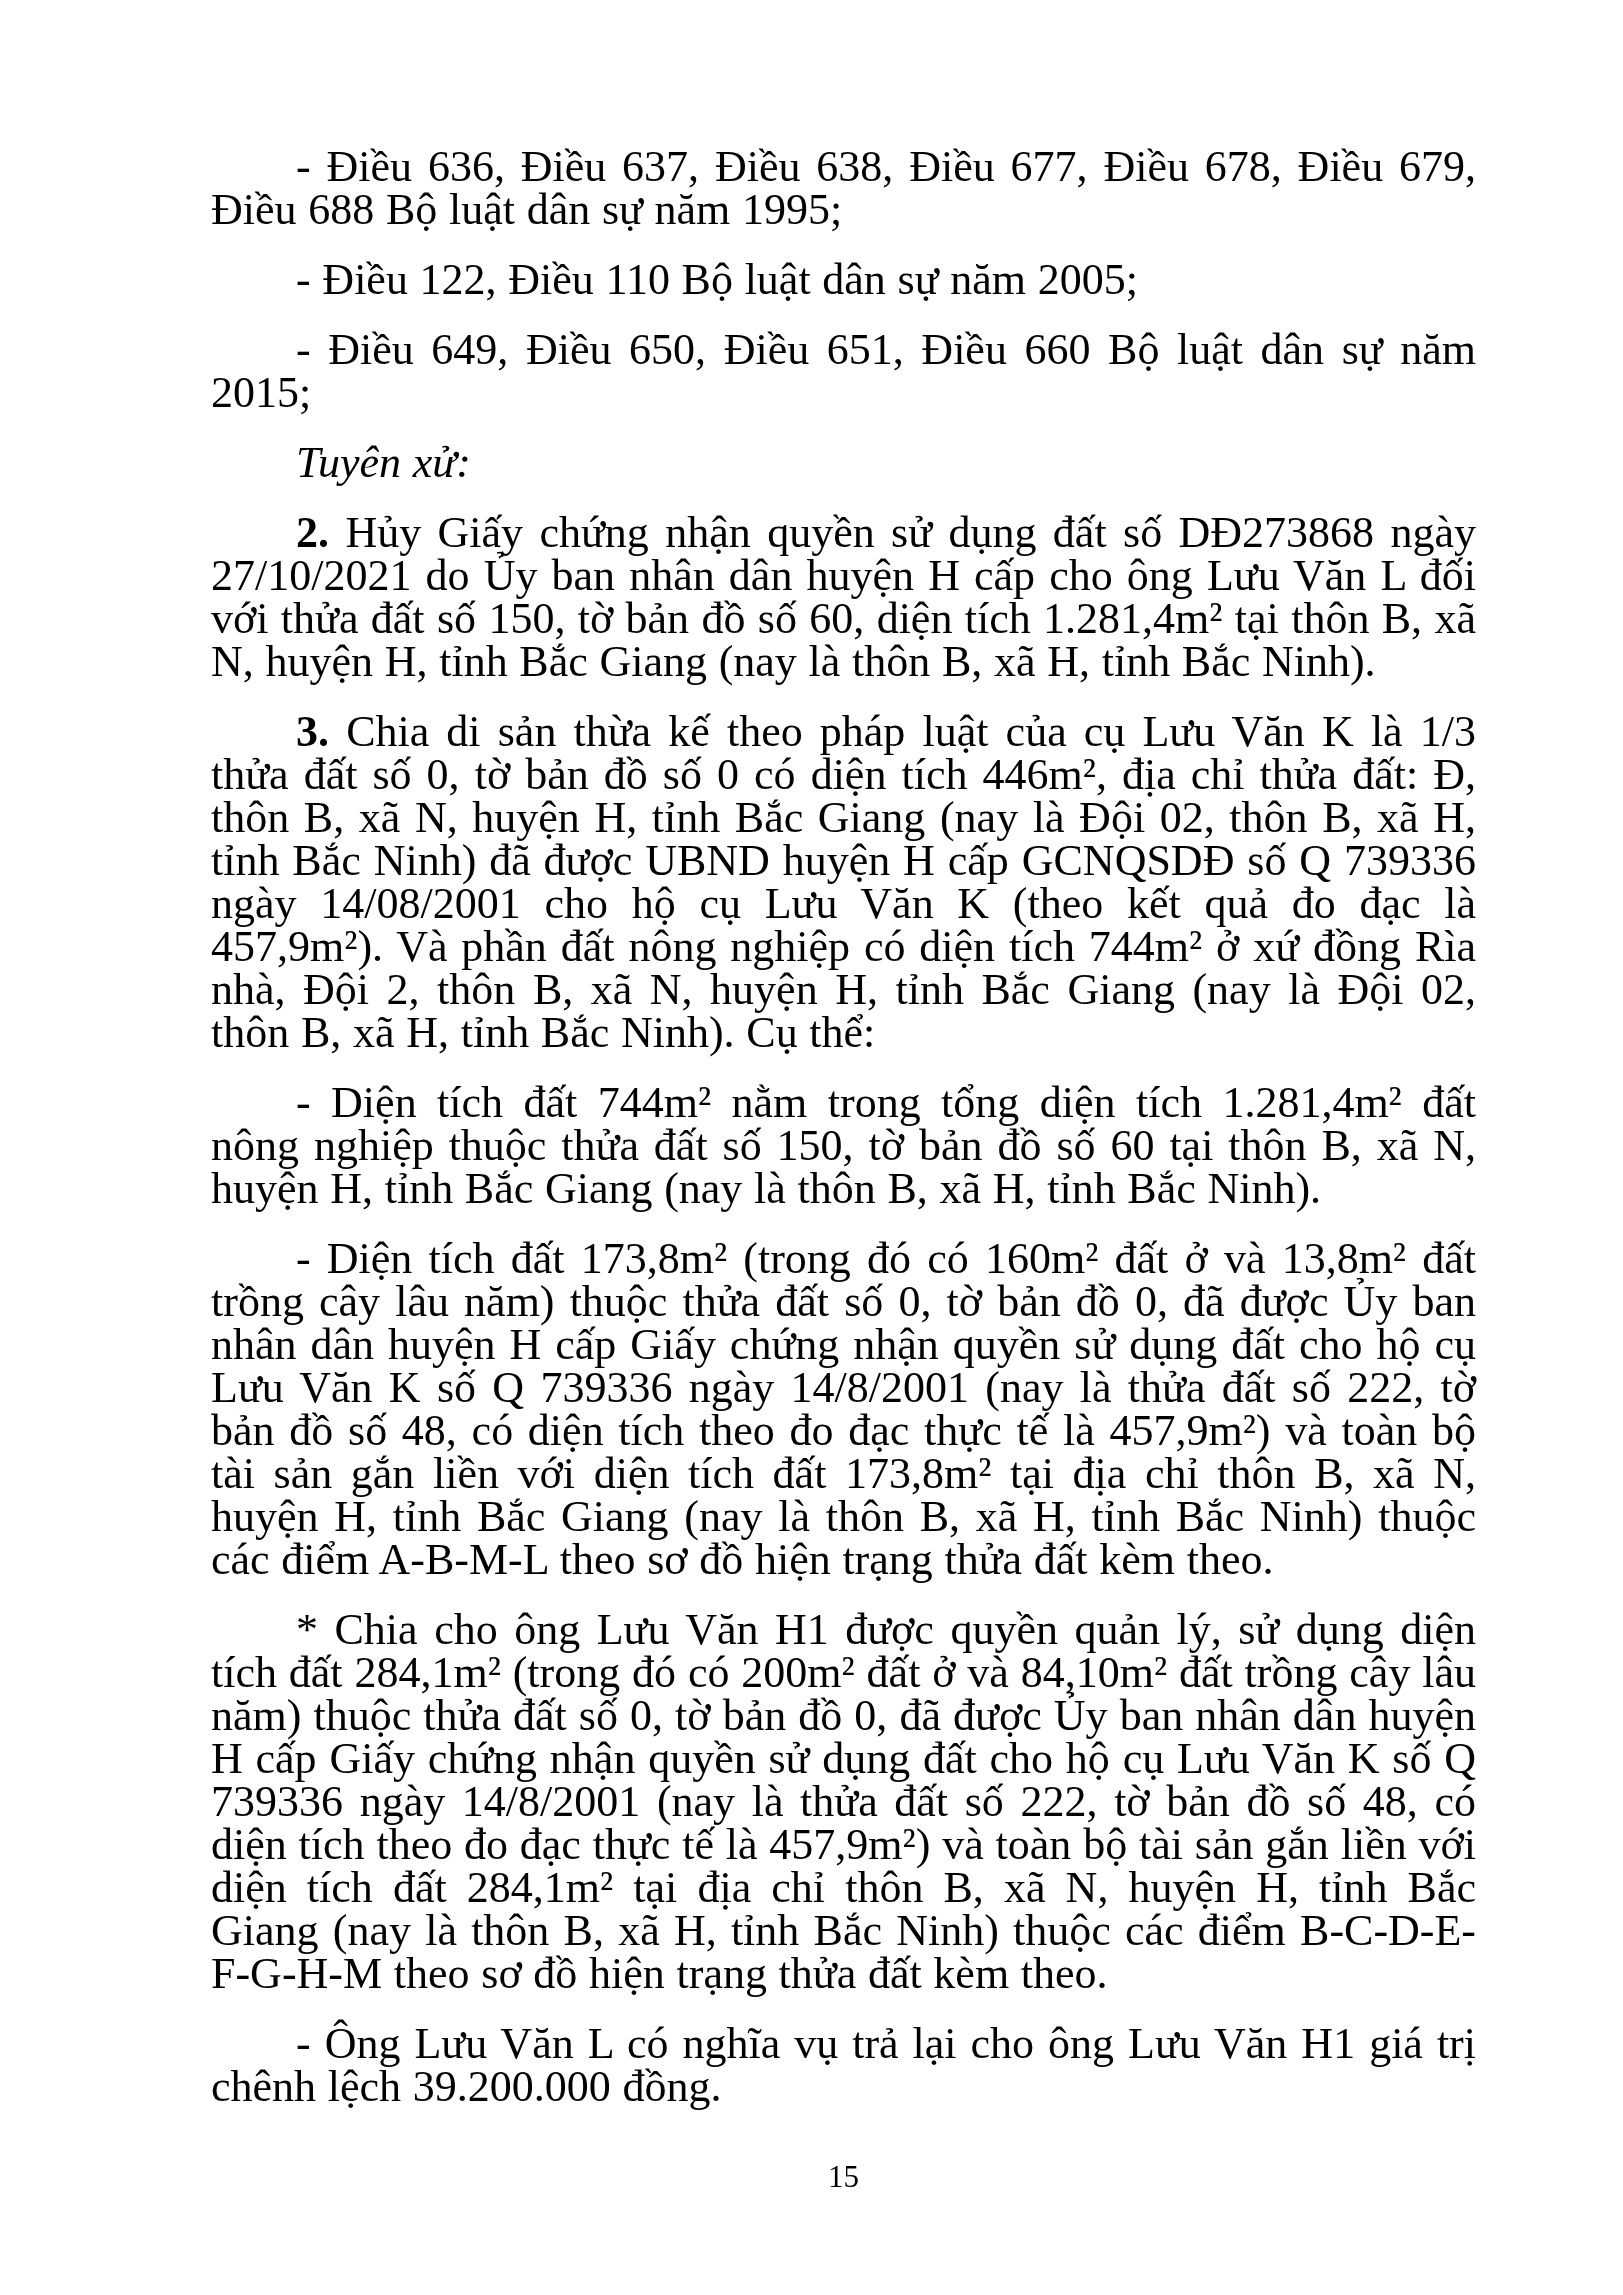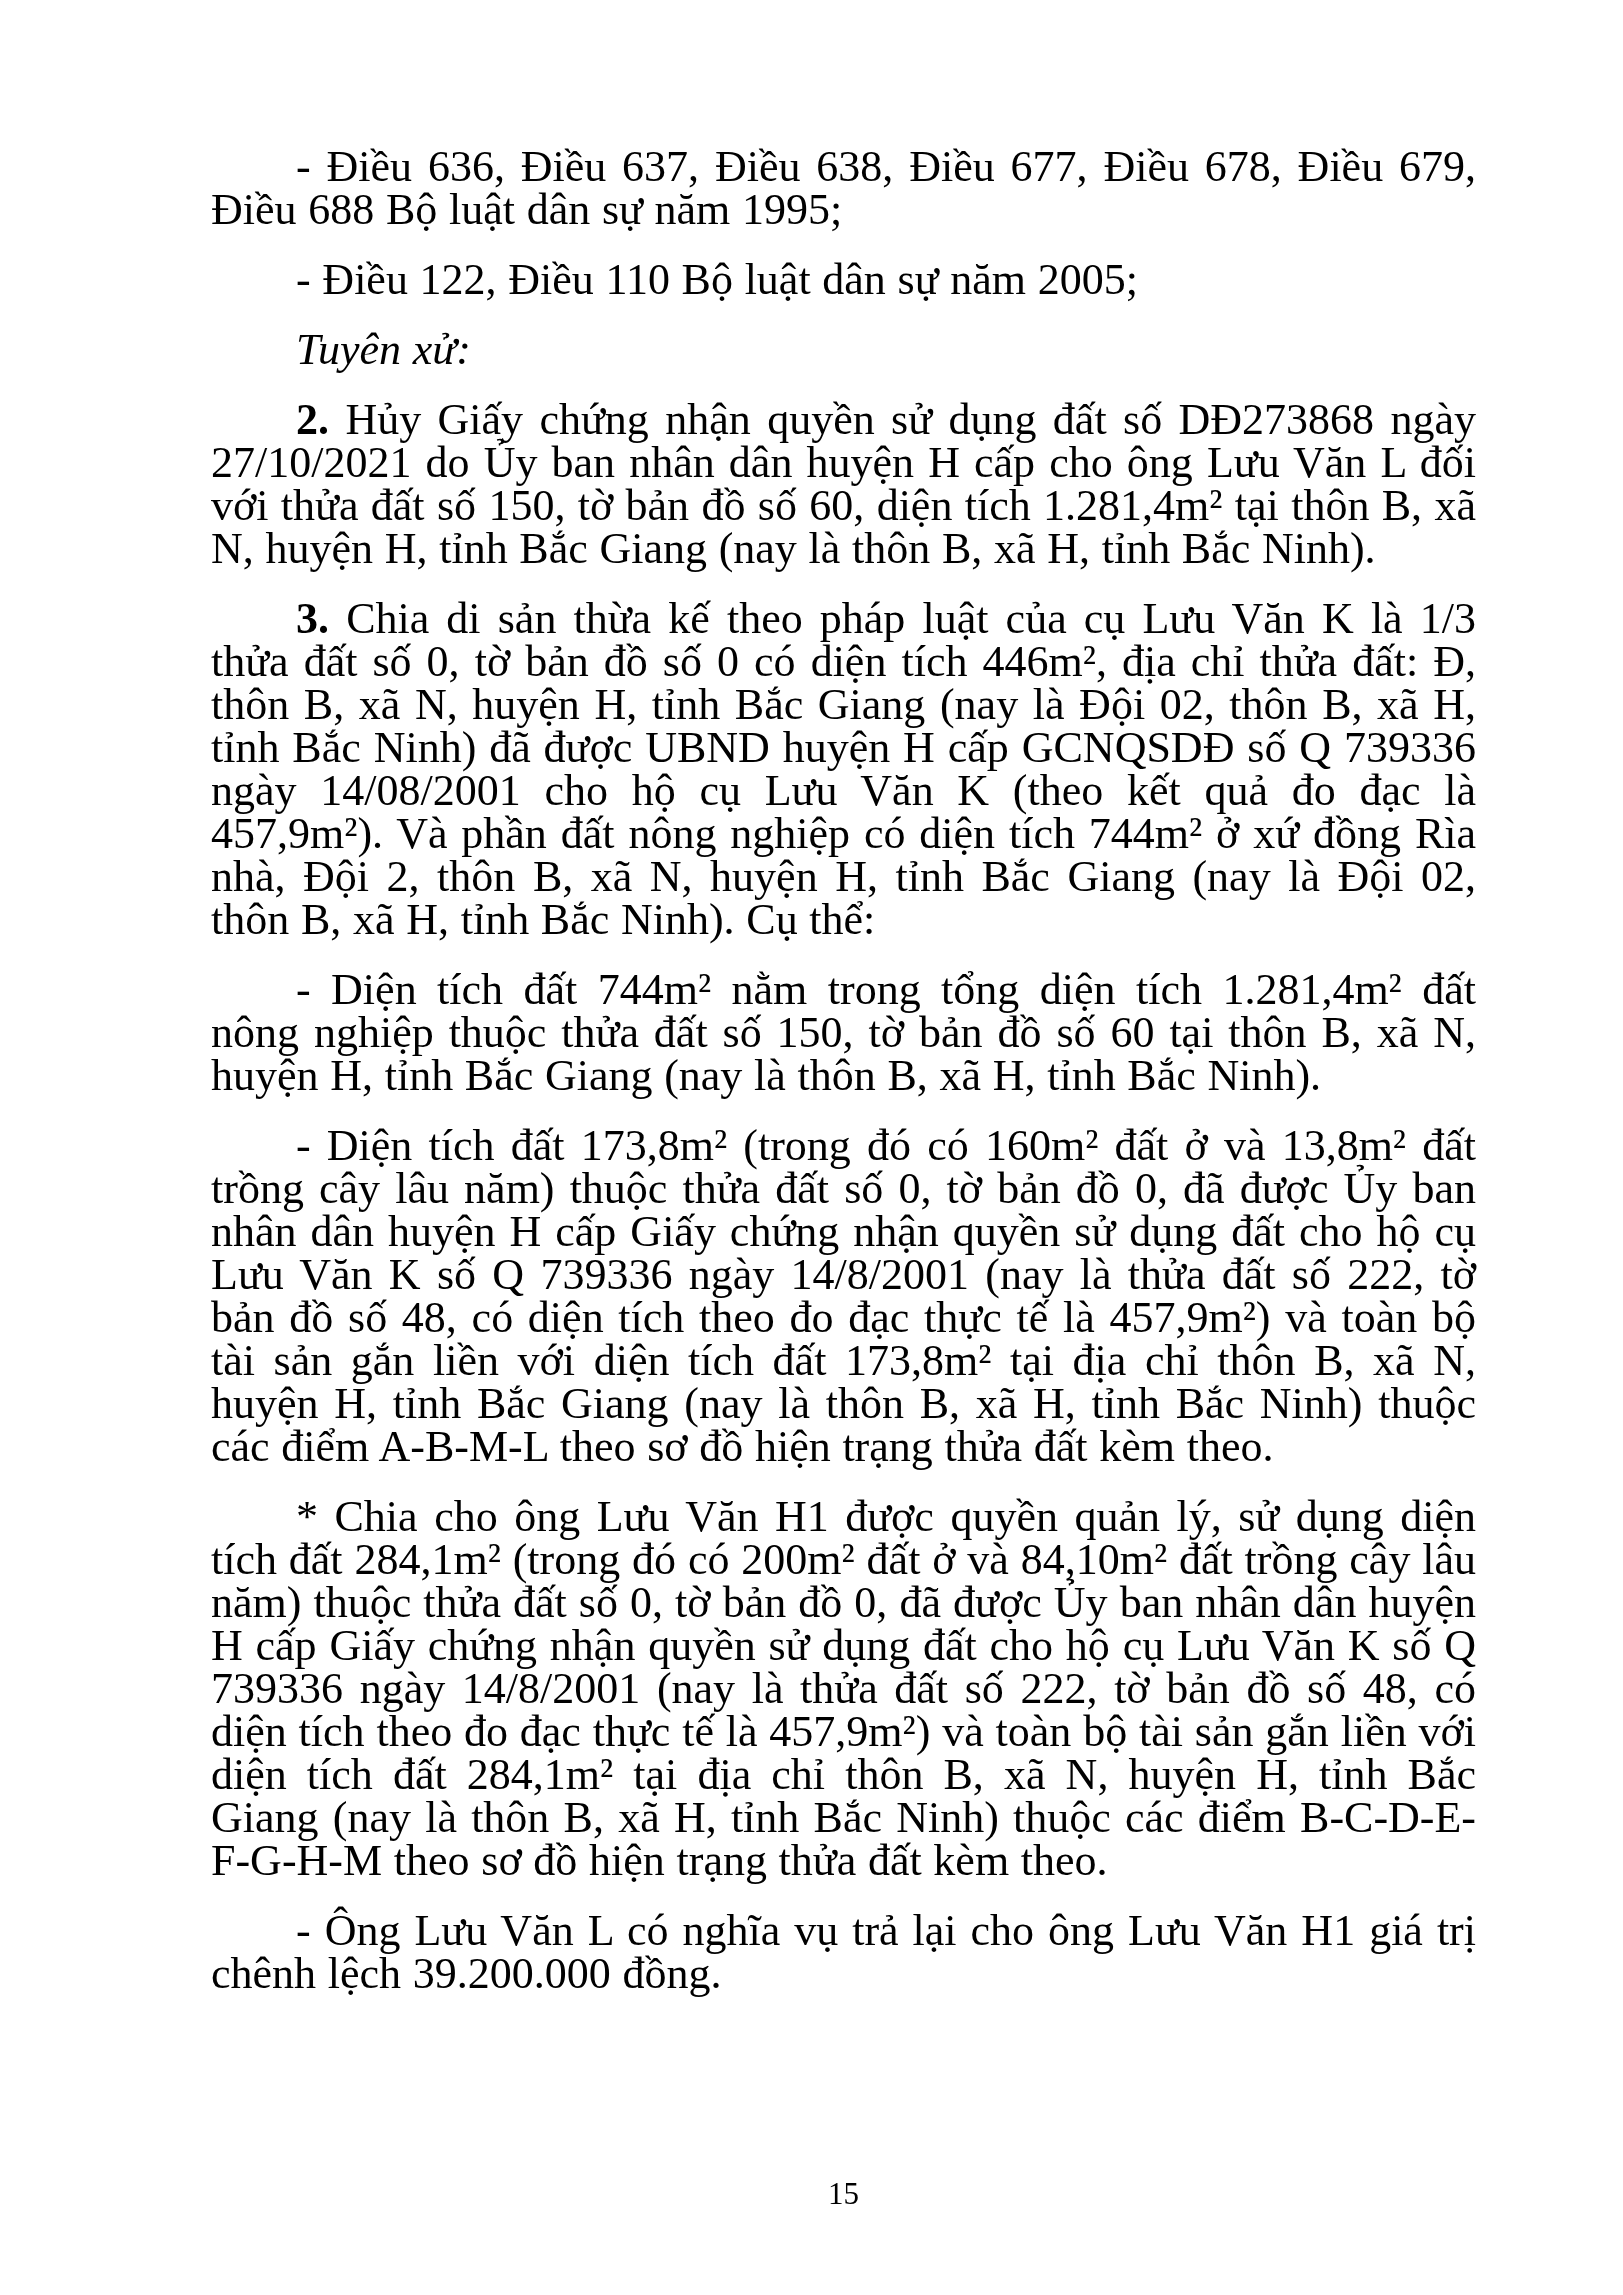--- a/index.html
+++ b/index.html
@@ -41,31 +41,31 @@
   .para .italic { font-style: italic; }
   .page-footer {
     position: absolute;
     left: 211px;
     width: 1265px;
     top: 2160px;
     text-align: center;
     font-size: 31px;
     line-height: 34px;
     color: #000;
-    margin-top: 17px;
   }
 </style>
 </head>
 <body>
 
 <div class="page">
   <div class="doc-body">
 
   <p class="para"><span>- Điều 636, Điều 637, Điều 638, Điều 677, Điều 678, Điều 679, Điều 688 Bộ luật dân sự năm 1995;</span></p>
       <p class="para"><span>- Điều 122, Điều 110 Bộ luật dân sự năm 2005;</span></p>
+      <p class="para"><span>- Điều 649, Điều 650, Điều 651, Điều 660 Bộ luật dân sự năm 2015;</span></p>
       <p class="para"><span class="italic">Tuyên xử:</span></p>
       <p class="para"><span class="bold">2.</span><span> Hủy Giấy chứng nhận quyền sử dụng đất số DĐ273868 ngày 27/10/2021 do Ủy ban nhân dân huyện H cấp cho ông Lưu Văn L đối với thửa đất số 150, tờ bản đồ số 60, diện tích 1.281,4m² tại thôn B, xã N, huyện H, tỉnh Bắc Giang (nay là thôn B, xã H, tỉnh Bắc Ninh).</span></p>
       <p class="para"><span class="bold">3.</span><span> Chia di sản thừa kế theo pháp luật của cụ Lưu Văn K là 1/3 thửa đất số 0, tờ bản đồ số 0 có diện tích 446m², địa chỉ thửa đất: Đ, thôn B, xã N, huyện H, tỉnh Bắc Giang (nay là Đội 02, thôn B, xã H, tỉnh Bắc Ninh) đã được UBND huyện H cấp GCNQSDĐ số Q 739336 ngày 14/08/2001 cho hộ cụ Lưu Văn K (theo kết quả đo đạc là 457,9m²). Và phần đất nông nghiệp có diện tích 744m² ở xứ đồng Rìa nhà, Đội 2, thôn B, xã N, huyện H, tỉnh Bắc Giang (nay là Đội 02, thôn B, xã H, tỉnh Bắc Ninh). Cụ thể:</span></p>
       <p class="para"><span>- Diện tích đất 744m² nằm trong tổng diện tích 1.281,4m² đất nông nghiệp thuộc thửa đất số 150, tờ bản đồ số 60 tại thôn B, xã N, huyện H, tỉnh Bắc Giang (nay là thôn B, xã H, tỉnh Bắc Ninh).</span></p>
       <p class="para"><span>- Diện tích đất 173,8m² (trong đó có 160m² đất ở và 13,8m² đất trồng cây lâu năm) thuộc thửa đất số 0, tờ bản đồ 0, đã được Ủy ban nhân dân huyện H cấp Giấy chứng nhận quyền sử dụng đất cho hộ cụ Lưu Văn K số Q 739336 ngày 14/8/2001 (nay là thửa đất số 222, tờ bản đồ số 48, có diện tích theo đo đạc thực tế là 457,9m²) và toàn bộ tài sản gắn liền với diện tích đất 173,8m² tại địa chỉ thôn B, xã N, huyện H, tỉnh Bắc Giang (nay là thôn B, xã H, tỉnh Bắc Ninh) thuộc các điểm A-B-M-L theo sơ đồ hiện trạng thửa đất kèm theo.</span></p>
       <p class="para"><span>* Chia cho ông Lưu Văn H1 được quyền quản lý, sử dụng diện tích đất 284,1m² (trong đó có 200m² đất ở và 84,10m² đất trồng cây lâu năm) thuộc thửa đất số 0, tờ bản đồ 0, đã được Ủy ban nhân dân huyện H cấp Giấy chứng nhận quyền sử dụng đất cho hộ cụ Lưu Văn K số Q 739336 ngày 14/8/2001 (nay là thửa đất số 222, tờ bản đồ số 48, có diện tích theo đo đạc thực tế là 457,9m²) và toàn bộ tài sản gắn liền với diện tích đất 284,1m² tại địa chỉ thôn B, xã N, huyện H, tỉnh Bắc Giang (nay là thôn B, xã H, tỉnh Bắc Ninh) thuộc các điểm B-C-D-E-F-G-H-M theo sơ đồ hiện trạng thửa đất kèm theo.</span></p>
       <p class="para"><span>- Ông Lưu Văn L có nghĩa vụ trả lại cho ông Lưu Văn H1 giá trị chênh lệch 39.200.000 đồng.</span></p>
     </div>
   <div class="page-footer">15</div>
 </div>

